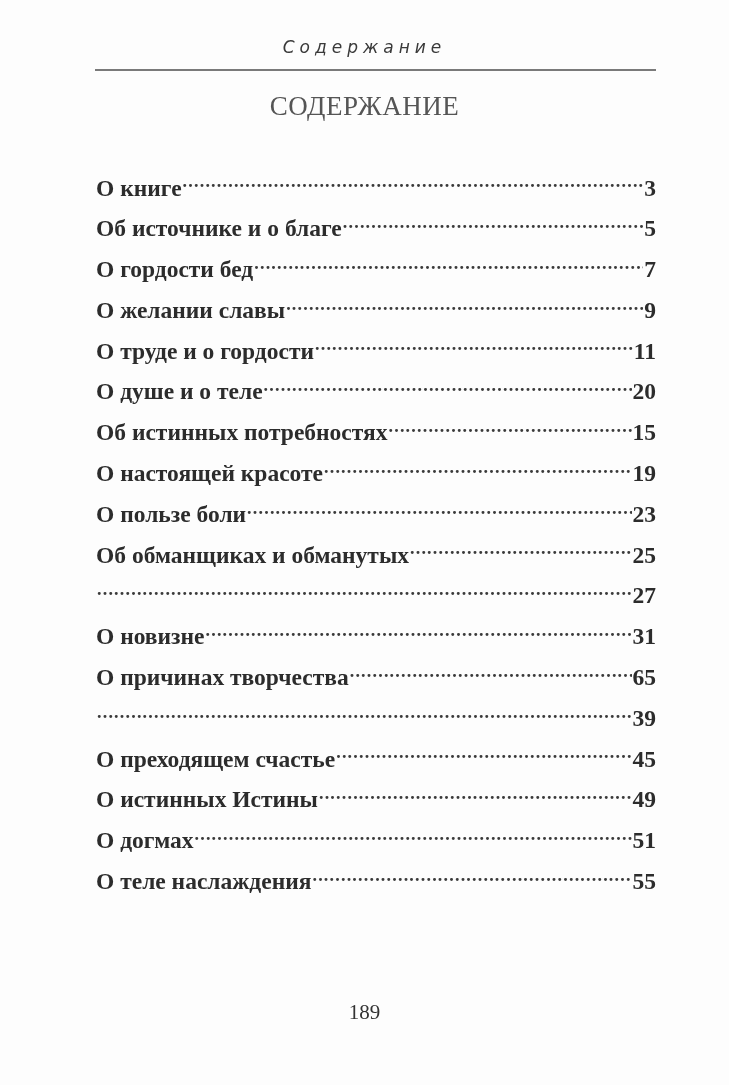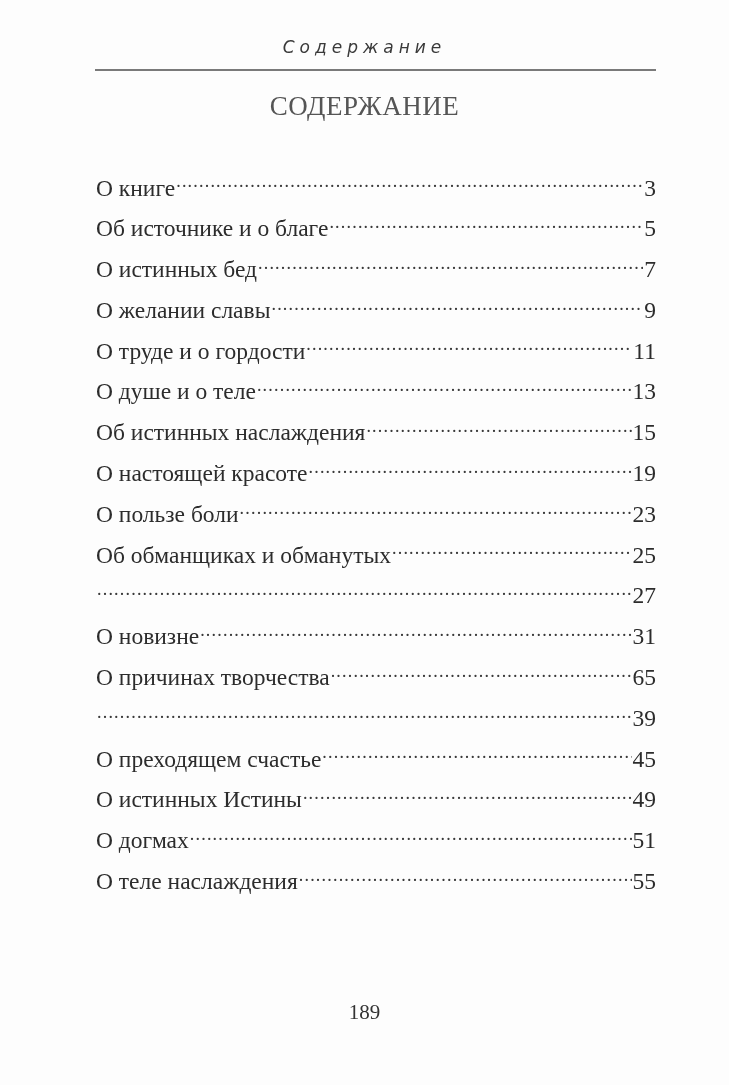--- a/index.html
+++ b/index.html
@@ -62,20 +62,21 @@
     }
     .toc-entry {
       display: flex;
       align-items: baseline;
       height: 40.8px;
       font-family: "Liberation Serif", serif;
       font-size: 23.5px;
       color: #2c2c2c;
       white-space: nowrap;
       overflow: hidden;
+      font-weight: bold;
     }
     .toc-entry .label {
       flex: 0 0 auto;
     }
     .toc-entry .leader {
       flex: 1 1 auto;
       overflow: hidden;
       margin: 0 1px;
       position: relative;
       height: 1em;
@@ -117,41 +118,41 @@
         <span class="label">О книге</span>
         <span class="leader"></span>
         <span class="page-num">3</span>
       </li>
     <li class="toc-entry">
         <span class="label">Об источнике и о благе</span>
         <span class="leader"></span>
         <span class="page-num">5</span>
       </li>
     <li class="toc-entry">
-        <span class="label">О истинных бед</span>
+        <span class="label">О гордости бед</span>
         <span class="leader"></span>
         <span class="page-num">7</span>
       </li>
     <li class="toc-entry">
         <span class="label">О желании славы</span>
         <span class="leader"></span>
         <span class="page-num">9</span>
       </li>
     <li class="toc-entry">
         <span class="label">О труде и о гордости</span>
         <span class="leader"></span>
         <span class="page-num">11</span>
       </li>
     <li class="toc-entry">
         <span class="label">О душе и о теле</span>
         <span class="leader"></span>
-        <span class="page-num">13</span>
-      </li>
-    <li class="toc-entry">
-        <span class="label">Об истинных наслаждения</span>
+        <span class="page-num">20</span>
+      </li>
+    <li class="toc-entry">
+        <span class="label">Об истинных потребностях</span>
         <span class="leader"></span>
         <span class="page-num">15</span>
       </li>
     <li class="toc-entry">
         <span class="label">О настоящей красоте</span>
         <span class="leader"></span>
         <span class="page-num">19</span>
       </li>
     <li class="toc-entry">
         <span class="label">О пользе боли</span>

